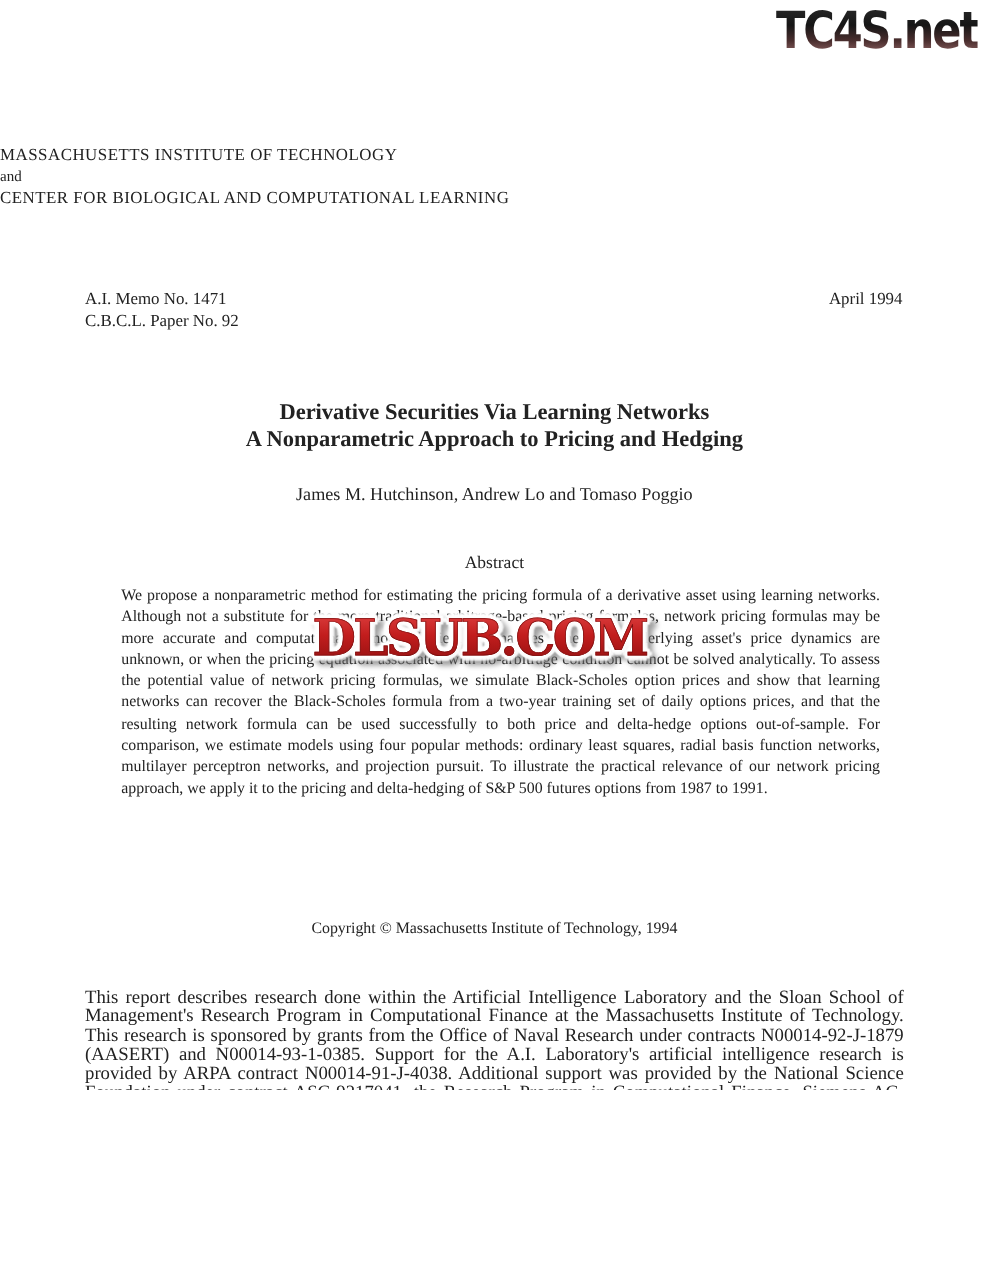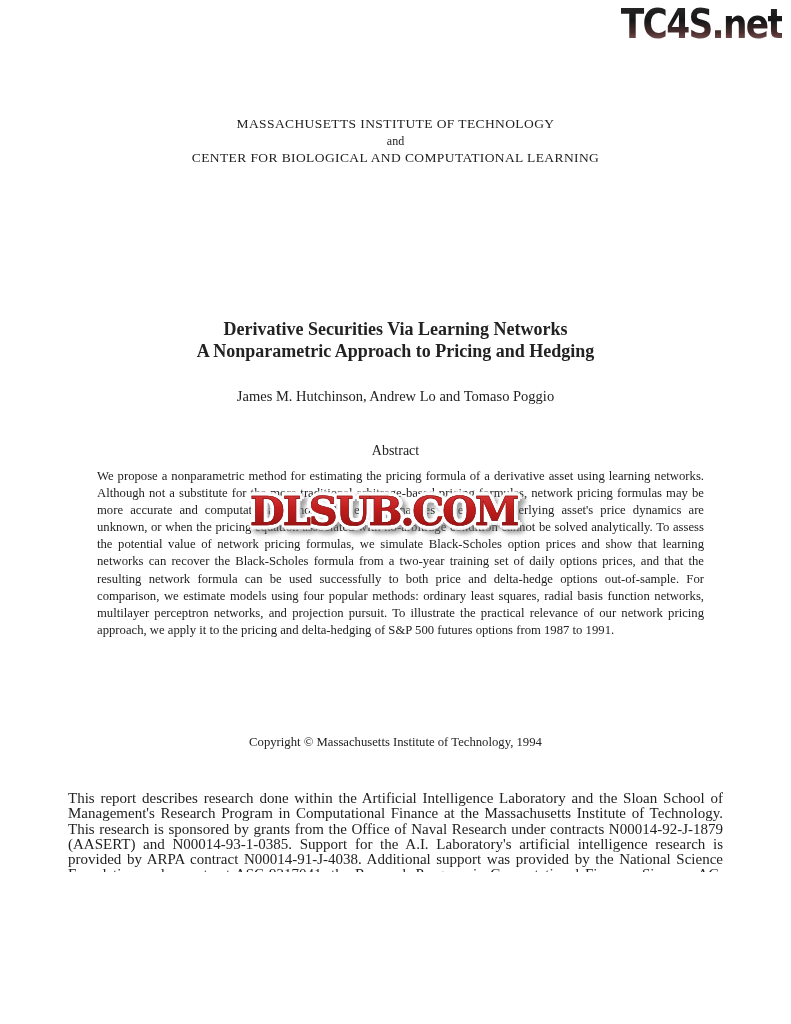--- a/index.html
+++ b/index.html
@@ -28,21 +28,20 @@
     -webkit-background-clip: text;
     background-clip: text;
     color: transparent;
   }
 
   
   .header {
     position: absolute;
     top: 116px;
     left: 0; right: 0;
-    text-align: center;
     font-size: 13.5px;
     line-height: 16.8px;
     letter-spacing: 0.4px;
     white-space: nowrap;
   }
   .header .and { font-size: 12px; letter-spacing: 0; }
 
   
   .memo {
     position: absolute;
@@ -166,20 +165,27 @@
 <div class="page">
 
   <div class="wm-top">TC4S.net</div>
 
   <div class="header">
     <div>MASSACHUSETTS INSTITUTE OF TECHNOLOGY</div>
     <div class="and">and</div>
     <div>CENTER FOR BIOLOGICAL AND COMPUTATIONAL LEARNING</div>
   </div>
 
+  <div class="memo">
+    <div class="memo-left">
+      <div>A.I. Memo No. 1471</div>
+      <div>C.B.C.L. Paper No. 92</div>
+    </div>
+    <div class="memo-right">April 1994</div>
+  </div>
 
   <div class="title">
     <div>Derivative Securities Via Learning Networks</div>
     <div>A Nonparametric Approach to Pricing and Hedging</div>
   </div>
 
   <div class="authors">James M. Hutchinson, Andrew Lo and Tomaso Poggio</div>
 
   <div class="abs-head">Abstract</div>
   <div class="abs-text">We propose a nonparametric method for estimating the pricing formula of a derivative asset using learning networks. Although not a substitute for the more traditional arbitrage-based pricing formulas, network pricing formulas may be more accurate and computationally more efficient alternatives when the underlying asset's price dynamics are unknown, or when the pricing equation associated with no-arbitrage condition cannot be solved analytically. To assess the potential value of network pricing formulas, we simulate Black-Scholes option prices and show that learning networks can recover the Black-Scholes formula from a two-year training set of daily options prices, and that the resulting network formula can be used successfully to both price and delta-hedge options out-of-sample. For comparison, we estimate models using four popular methods: ordinary least squares, radial basis function networks, multilayer perceptron networks, and projection pursuit. To illustrate the practical relevance of our network pricing approach, we apply it to the pricing and delta-hedging of S&amp;P 500 futures options from 1987 to 1991.</div>

